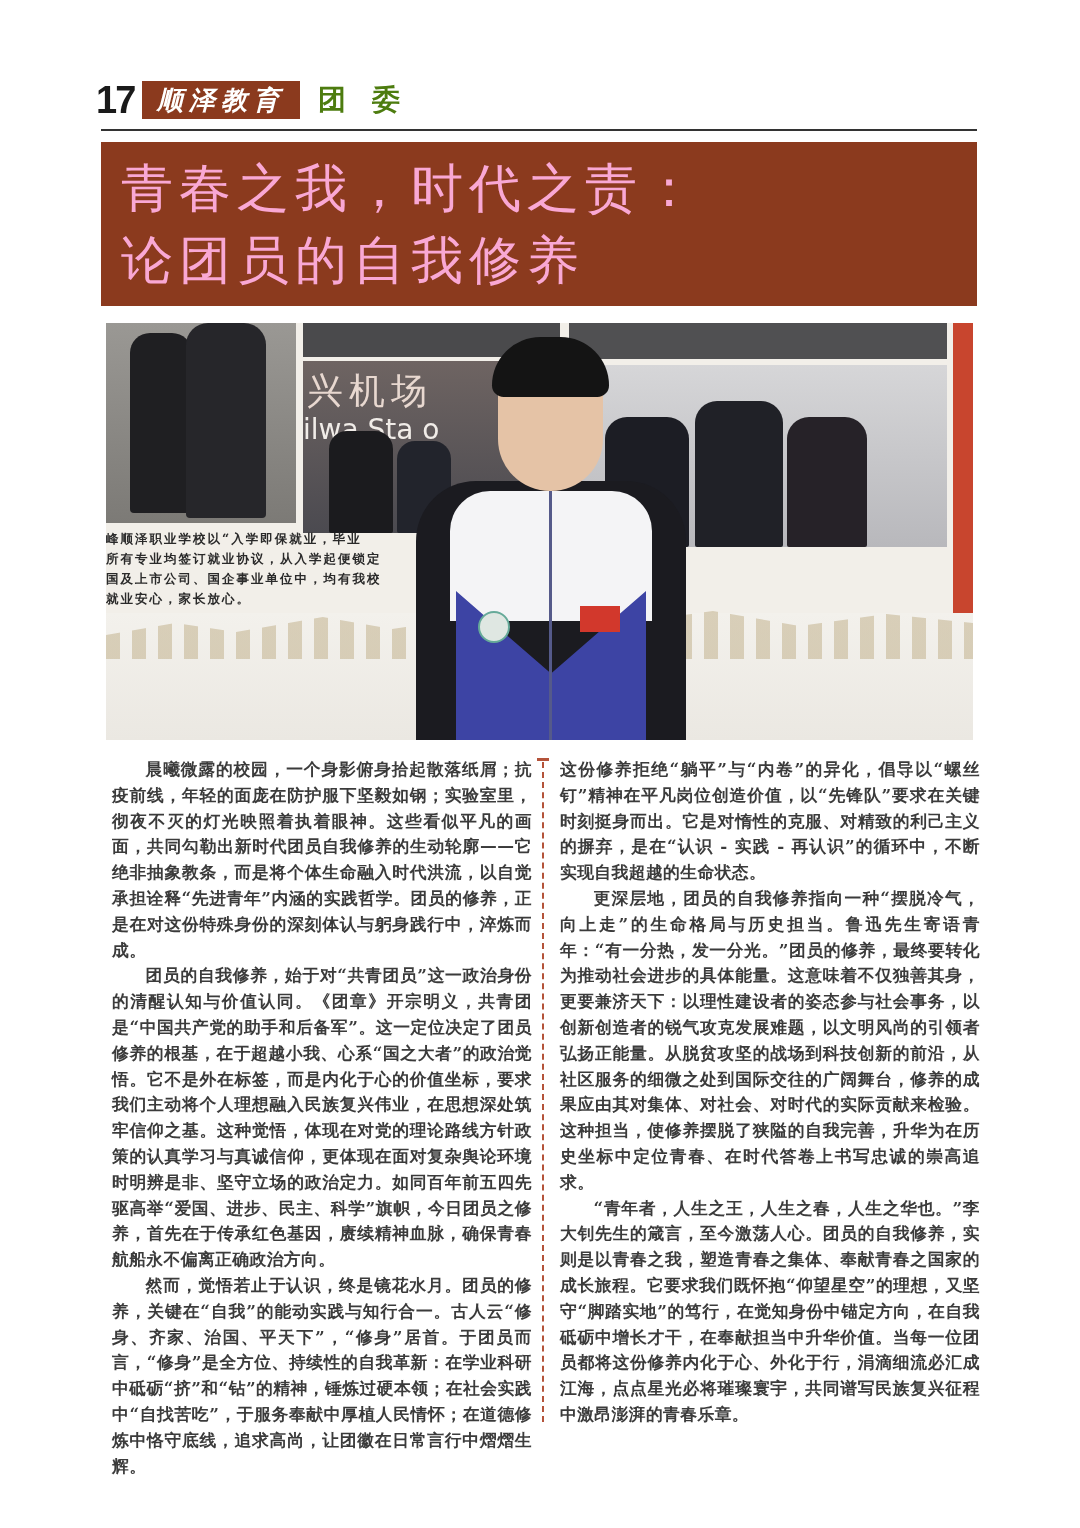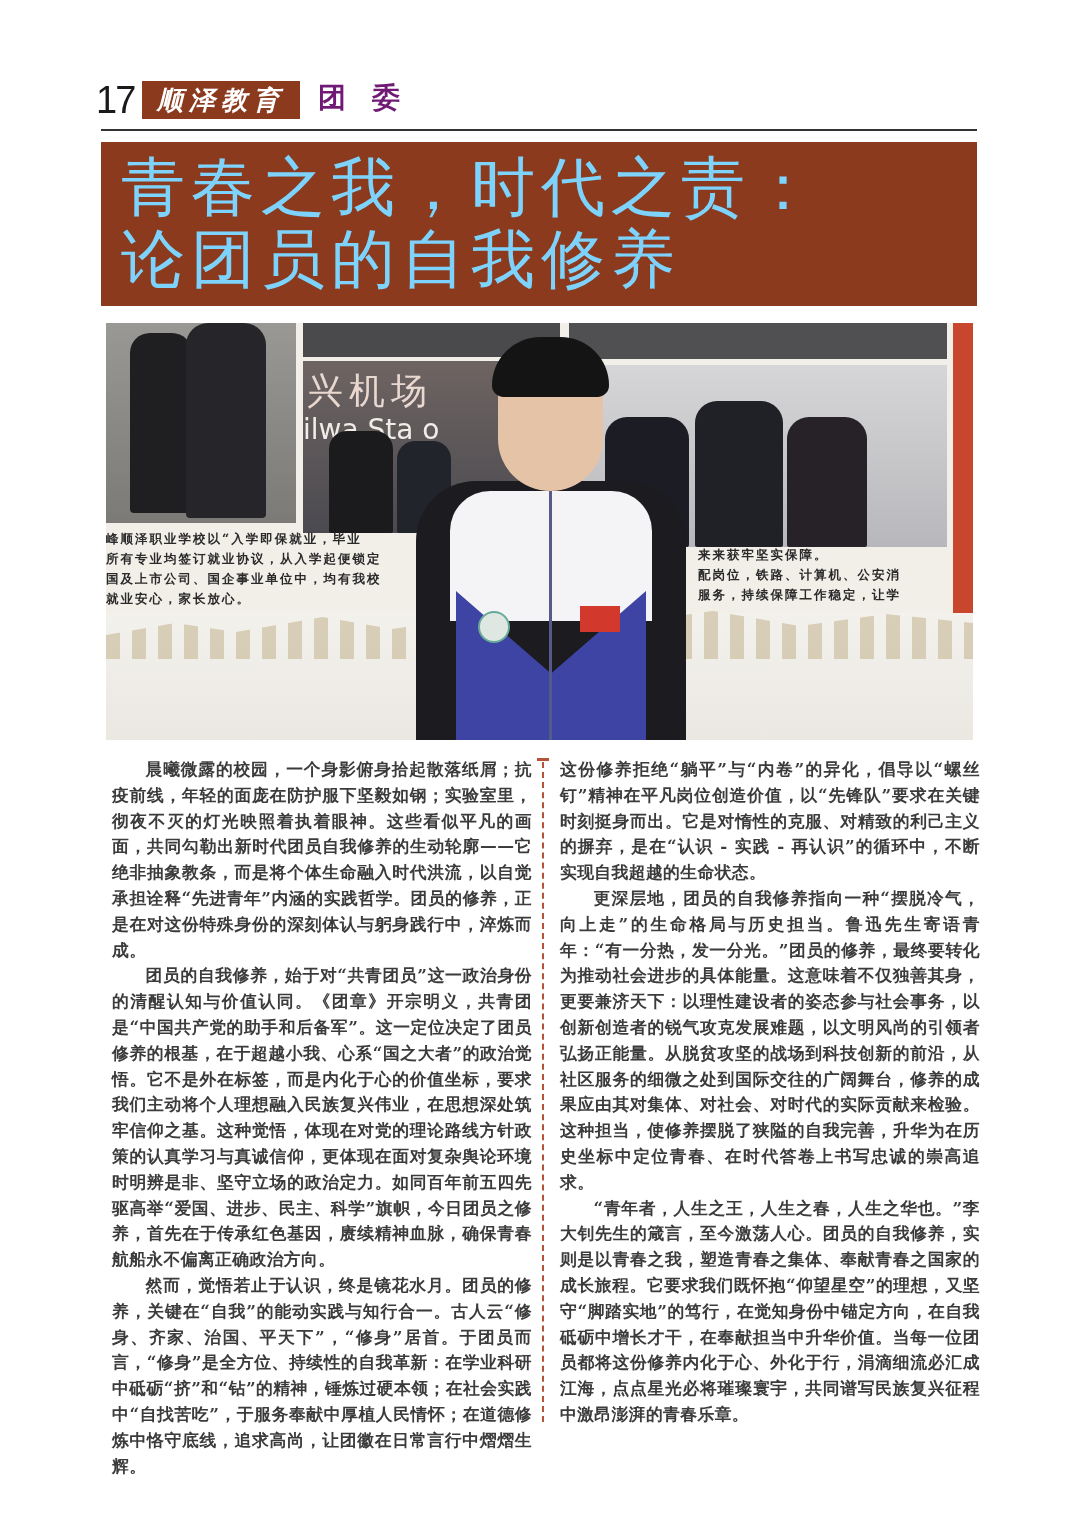--- a/index.html
+++ b/index.html
@@ -3,42 +3,42 @@
 <meta charset="utf-8">
 <style>
   html, body { margin:0; padding:0; }
   body {
     width:1080px; height:1528px; background:#ffffff; position:relative; overflow:hidden;
     font-family:"DejaVu Serif","Liberation Serif",serif; color:#3a3a3a;
   }
   .masthead { position:absolute; left:96px; top:78px; width:884px; height:44px; }
   .page-num {
     position:absolute; left:0; top:2px; font-family:"Liberation Sans","DejaVu Sans",sans-serif;
-    font-weight:normal; font-size:38px; line-height:40px; color:#1a1a1a; letter-spacing:-2px;
+    font-weight:bold; font-size:38px; line-height:40px; color:#1a1a1a; letter-spacing:-2px;
   }
   .paper-name {
     position:absolute; left:46px; top:3px; width:158px; height:38px; background:#8b3a1e;
     color:#fff; font-size:26px; line-height:38px; text-align:center; letter-spacing:6px;
     font-family:"DejaVu Serif",serif; font-style:italic; font-weight:bold;
   }
   .section-name {
-    position:absolute; left:222px; top:4px; font-family:Liberation Mono, monospace; font-weight:bold;
-    font-size:28px; line-height:36px; color:#701a75; letter-spacing:26px;
+    position:absolute; left:222px; top:4px; font-family:Liberation Serif, serif; font-weight:bold;
+    font-size:28px; line-height:36px; color:#4d7c0f; letter-spacing:26px;
   }
   .dateline {
     position:absolute; right:0; top:6px; text-align:right; font-family:"DejaVu Sans",sans-serif;
     font-size:12.5px; line-height:19px; color:#2a2a2a; letter-spacing:2px;
   }
   .rule { position:absolute; left:101px; top:129px; width:876px; height:2px; background:#333; }
   .title-banner {
     position:absolute; left:101px; top:142px; width:876px; height:164px; background:#8b3a1e;
   }
   .title-line {
-    position:absolute; left:20px; color:#7dd3fc; font-family:Liberation Serif, serif;
-    font-size:64px; line-height:60px; letter-spacing:6px;
+    position:absolute; left:20px; color:#f9a8d4; font-family:Liberation Sans, sans-serif;
+    font-size:52px; line-height:60px; letter-spacing:6px;
   }
   .title-line.l1 { top:16px; }
   .title-line.l2 { top:88px; }
 
   .photo {
     position:absolute; left:106px; top:323px; width:867px; height:417px; overflow:hidden;
     background:#f2efe9;
   }
   .ph { position:absolute; }
   .ph-left { left:0; top:0; width:190px; height:200px; background:linear-gradient(#9a9894,#7c7a76); }
@@ -119,25 +119,20 @@
   </div>
   <div class="red-strip"></div>
   <div class="wall-lower"></div>
   <div class="greatwall"></div>
   <div class="wall-text left" style="top:206px;">
     <div>峰顺泽职业学校以“入学即保就业，毕业</div>
     <div>所有专业均签订就业协议，从入学起便锁定</div>
     <div>国及上市公司、国企事业单位中，均有我校</div>
     <div>就业安心，家长放心。</div>
   </div>
-  <div class="wall-text right" style="top:222px;">
-    <div>来来获牢坚实保障。</div>
-    <div>配岗位，铁路、计算机、公安消</div>
-    <div>服务，持续保障工作稳定，让学</div>
-  </div>
   <div class="student">
     <div class="jacket"></div>
     <div class="jacket-white"></div>
     <div class="jacket-blue"></div>
     <div class="zip"></div>
     <div class="badge"></div>
     <div class="flag"></div>
     <div class="head"></div>
     <div class="hair"></div>
   </div>

